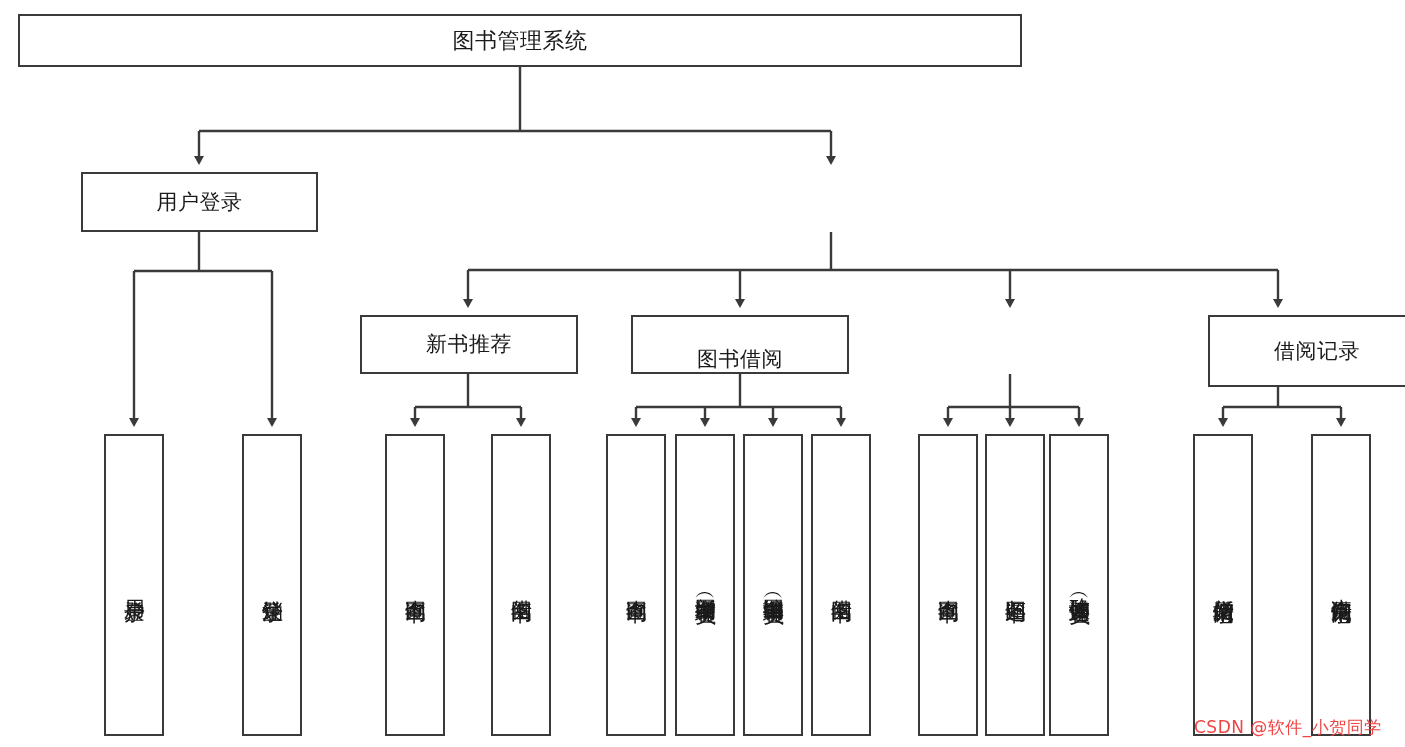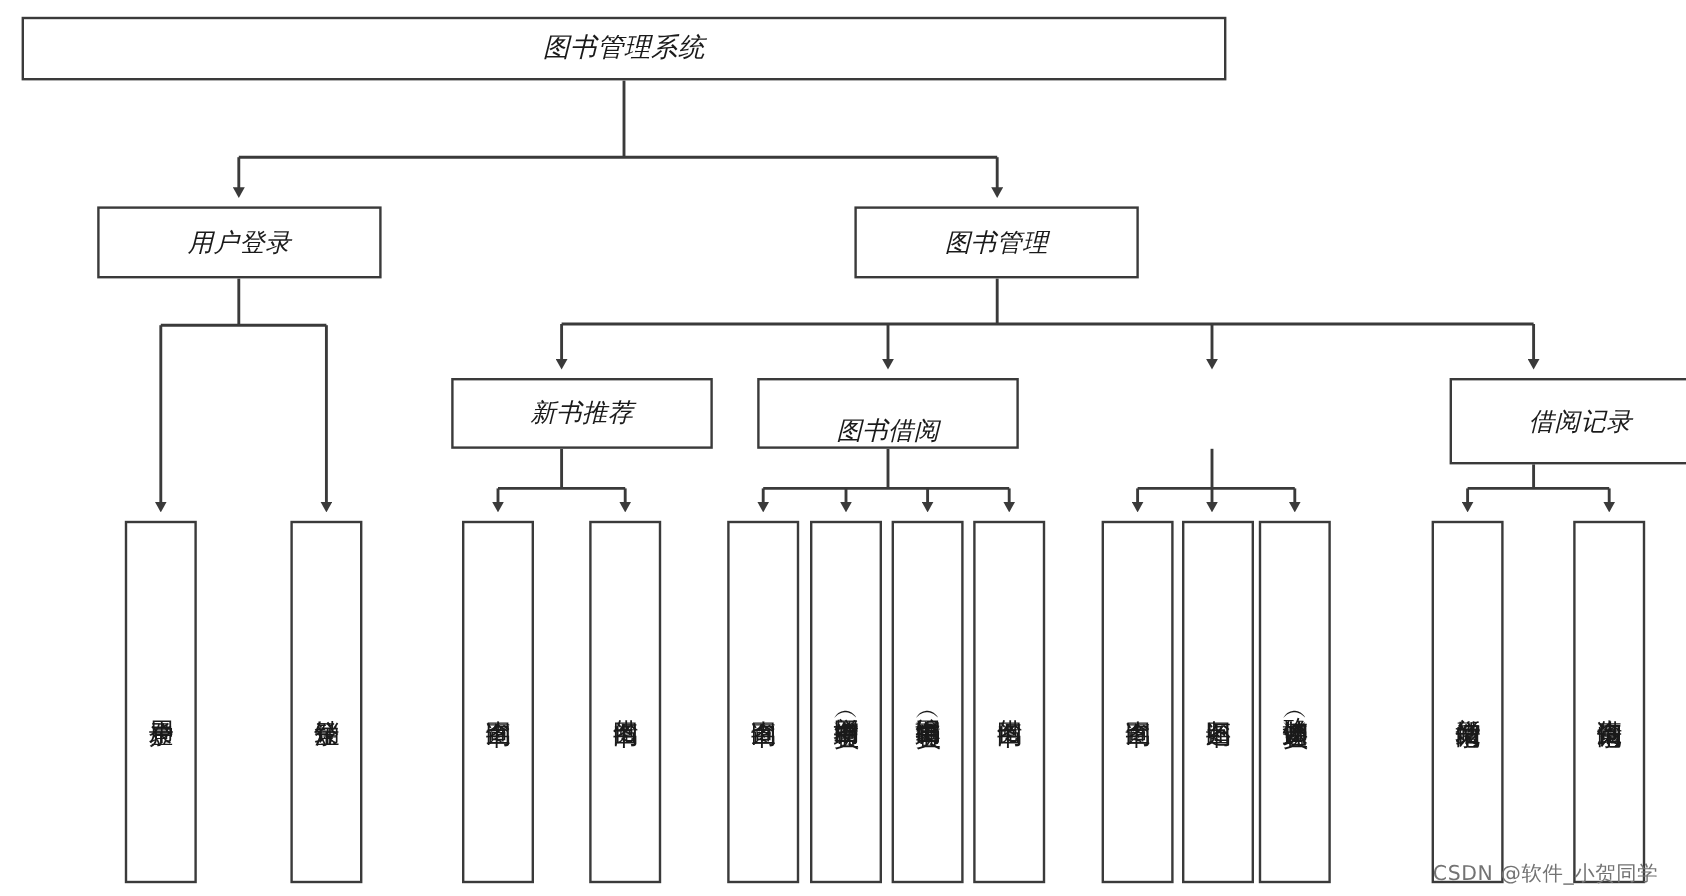--- a/index.html
+++ b/index.html
@@ -36,39 +36,38 @@
   }
   .node .label {
     display: block;
     text-align: center;
     line-height: 1.18;
   }
   .node.horiz .label {
     writing-mode: horizontal-tb;
     font-size: 21px;
     letter-spacing: 0.5px;
-    font-style: italic;
   }
   .node.vert {
     align-items: center;
     justify-content: center;
   }
   .node.vert .label {
     writing-mode: vertical-rl;
     text-orientation: upright;
     font-size: 21px;
     letter-spacing: 1px;
     white-space: nowrap;
   }
   .node.root .label {
     font-size: 22px;
   }
   .watermark {
     position: absolute;
-    color: #737373;
+    color: #ef4444;
     font-size: 17px;
     letter-spacing: 0.5px;
     white-space: nowrap;
     pointer-events: none;
   }
 </style>
 </head>
 <body>
 
 <div id="canvas">
@@ -123,25 +122,22 @@
     </g>
   </svg>
 
   <div class="node horiz root" style="left:18px; top:14px; width:1004px; height:53px;">
     <span class="label">图书管理系统</span>
   </div>
 
   <div class="node horiz" style="left:81px; top:172px; width:237px; height:60px;">
     <span class="label">用户登录</span>
   </div>
-  <div class="node horiz" style="left:712px; top:172px; width:237px; height:60px;">
-    <span class="label">图书管理</span>
-  </div>
 
-  <div class="node horiz" style="left:360px; top:315px; width:218px; height:59px;margin-left:16px;">
+  <div class="node horiz" style="left:360px; top:315px; width:218px; height:59px;">
     <span class="label">新书推荐</span>
   </div>
   <div class="node horiz" style="left:631px; top:315px; width:218px; height:59px;align-items:flex-end;">
     <span class="label">图书借阅</span>
   </div>
   <div class="node horiz" style="left:1208px; top:315px; width:218px; height:72px;">
     <span class="label">借阅记录</span>
   </div>
 
   <div class="node vert" style="left:104px; top:434px; width:60px; height:302px;">

